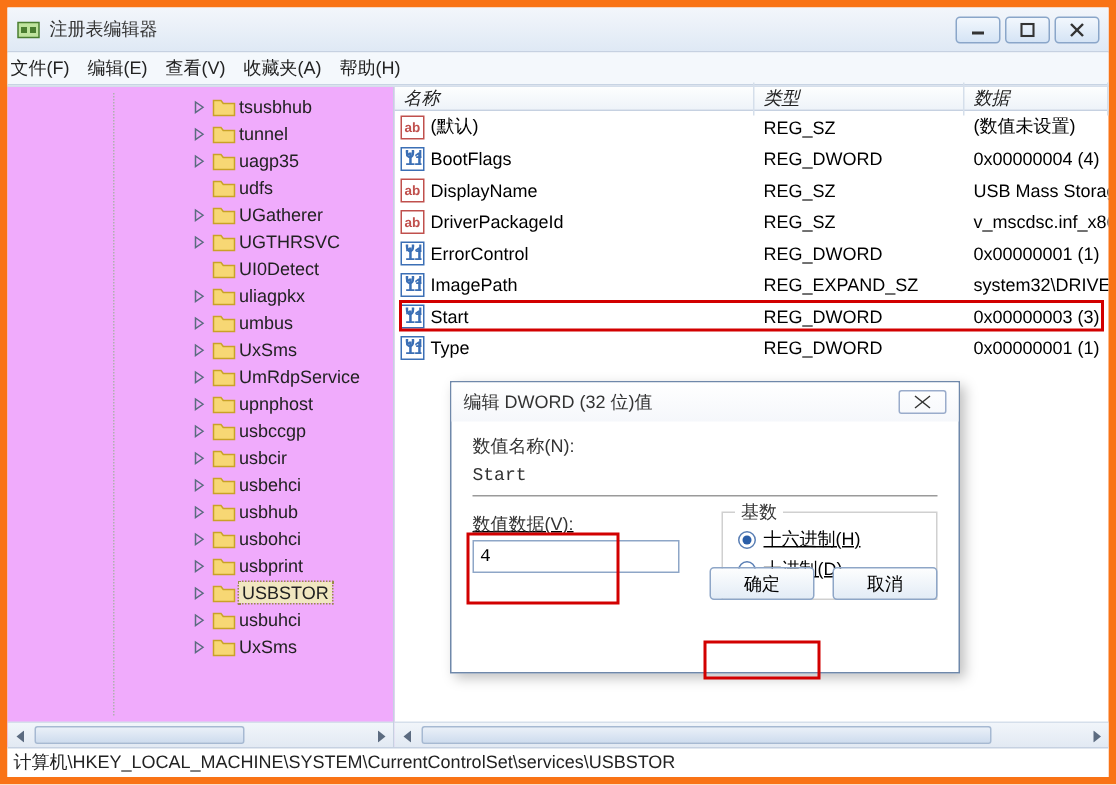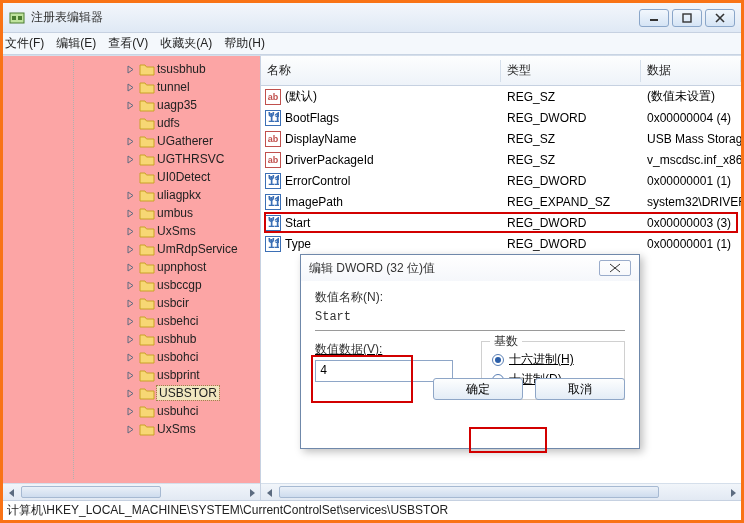--- a/index.html
+++ b/index.html
@@ -1,44 +1,44 @@
 <!DOCTYPE html>
 <html><head>
 <meta charset="utf-8">
 <style>
   * { box-sizing: border-box; font-family: "Microsoft YaHei", "Segoe UI", Tahoma, sans-serif; font-size: 12px; }
   body { margin: 0; background: #fff; width: 744px; height: 523px; overflow: hidden; position: relative; }
 
-  .window { width: 744px; height: 523px; border: 3px solid #f97316; display: flex; flex-direction: column; background: #fff; }
+  .window { width: 744px; height: 523px; border: 5px solid #f97316; display: flex; flex-direction: column; background: #fff; }
 
   .titlebar { height: 30px; background: linear-gradient(#f3f6fb, #dfe9f5); display: flex; align-items: center; padding: 0 6px; border-bottom: 1px solid #c6d1e1; }
   .titlebar .appicon { width: 16px; height: 16px; margin-right: 6px; }
   .titlebar .title { flex: 1; color: #333; }
   .titlebar .winbtns { display: flex; gap: 3px; }
   .winbtn { width: 30px; height: 18px; border: 1px solid #8aa6c9; border-radius: 3px; background: linear-gradient(#f2f7fd,#d5e4f5); display: flex; align-items: center; justify-content: center; }
   .winbtn svg { display:block; }
 
   .menubar { height: 22px; display: flex; align-items: center; padding: 0 2px; background: #f4f8fc; border-bottom: 1px solid #c8d4e3; gap: 12px; }
   .menubar span { color: #222; }
 
   .body { flex: 1; display: flex; border-top: 1px solid #d5dfeb; min-height: 0; }
 
-  .left { width: 258px; border-right: 1px solid #c6d1e1; overflow: hidden; position: relative; background: #fca5a5; display:flex; flex-direction:column; }
+  .left { width: 258px; border-right: 1px solid #c6d1e1; overflow: hidden; position: relative; background: #f0abfc; display:flex; flex-direction:column; }
   .tree { flex:1; overflow: auto; padding: 4px 0 4px 2px; }
   .tree-inner { width: 340px; } 
   .node { display: flex; align-items: center; height: 18px; padding-left: 120px; gap: 2px; white-space: nowrap; position: relative; }
   .expander { width: 10px; height: 10px; display: inline-flex; align-items: center; justify-content: center; margin-right: 2px; color:#5c6b80; }
   .expander svg { display:block; }
   .folder-ico { width: 16px; height: 14px; display:inline-block; }
   .folder-ico svg { display:block; }
   .node-label { color: #222; }
   .node.selected .node-label { background:#f1e7c0; outline:1px dotted #998b4a; padding:0 2px; }
 
   .right { flex: 1; display:flex; flex-direction:column; min-width:0; }
-  .listheader { height: 30px; border-bottom: 1px solid #c6d1e1; display:flex; align-items:center; background:linear-gradient(#fdfefe,#eef3f9); }
+  .listheader { height: 16px; border-bottom: 1px solid #c6d1e1; display:flex; align-items:center; background:linear-gradient(#fdfefe,#eef3f9);font-style:italic; }
   .colh { height:22px; display:flex; align-items:center; padding-left:6px; border-right:1px solid #d5dfeb; color:#222; }
   .col-name { width: 240px; }
   .col-type { width: 140px; }
   .col-data { flex: 1; }
   .list { flex:1; overflow:auto; position:relative; }
   .row { display:flex; align-items:center; height:21px;justify-content:space-between; }
   .row .c-name { width:240px; display:flex; align-items:center; padding-left:4px; gap:4px; }
   .row .c-type { width:140px; padding-left:6px; }
   .row .c-data { flex:1; padding-left:6px; white-space:nowrap; overflow:hidden; }
   .valicon { width:16px; height:16px; display:inline-flex; align-items:center; justify-content:center; border:1px solid #c0504d; color:#c0504d; font-size:9px; font-weight:bold; background:#fff; }
@@ -62,21 +62,21 @@
   .dlg-ro { font-family:"Courier New",monospace; color:#333; padding:2px 0 6px 0; border-bottom:1px solid #9a9a9a; margin-bottom:10px; }
   .field-row { display:flex; gap:16px;text-decoration:underline; }
   .left-col { width:150px; }
   .group { border:1px solid #d0d0d0; padding:6px 10px 8px 10px; position:relative; }
   .group .legend { position:absolute; top:-9px; left:8px; background:#fff; padding:0 4px; color:#333; }
   .radio { display:flex; align-items:center; gap:5px; margin:3px 0; }
   .radiodot { width:12px; height:12px; border:1px solid #5a7fb5; border-radius:50%; display:inline-flex; align-items:center; justify-content:center; }
   .radiodot.on::after { content:""; width:6px; height:6px; background:#2a5ea8; border-radius:50%; }
   input.tv { width:138px; height:22px; border:1px solid #8ea6c7; padding:0 4px; font-family:"Courier New",monospace; }
   .dlg-buttons { position:absolute; right:14px; bottom:10px; display:flex; gap:12px; }
-  .btn { width:90px; height:22px; border:1px solid #8ea6c7; background:linear-gradient(#fdfefe,#e3ecf6); border-radius:3px; display:flex; align-items:center; justify-content:center; }
+  .btn { width:70px; height:22px; border:1px solid #8ea6c7; background:linear-gradient(#fdfefe,#e3ecf6); border-radius:3px; display:flex; align-items:center; justify-content:center; }
   .red-box { border:2px solid #d20000; position:absolute; pointer-events:none; }
 
   
   .hscroll { height:17px; border-top:1px solid #d5dfeb; background:linear-gradient(#f1f5fa,#e2e9f3); position:relative; }
   .hscroll .thumb { position:absolute; top:2px; height:12px; background:linear-gradient(#eaf0f8,#cedcee); border:1px solid #a6b9d2; border-radius:2px; }
   .hscroll .arrow { position:absolute; top:0; width:17px; height:17px; display:flex; align-items:center; justify-content:center; color:#5c6b80; }
 </style>
 </head>
 <body>
 

